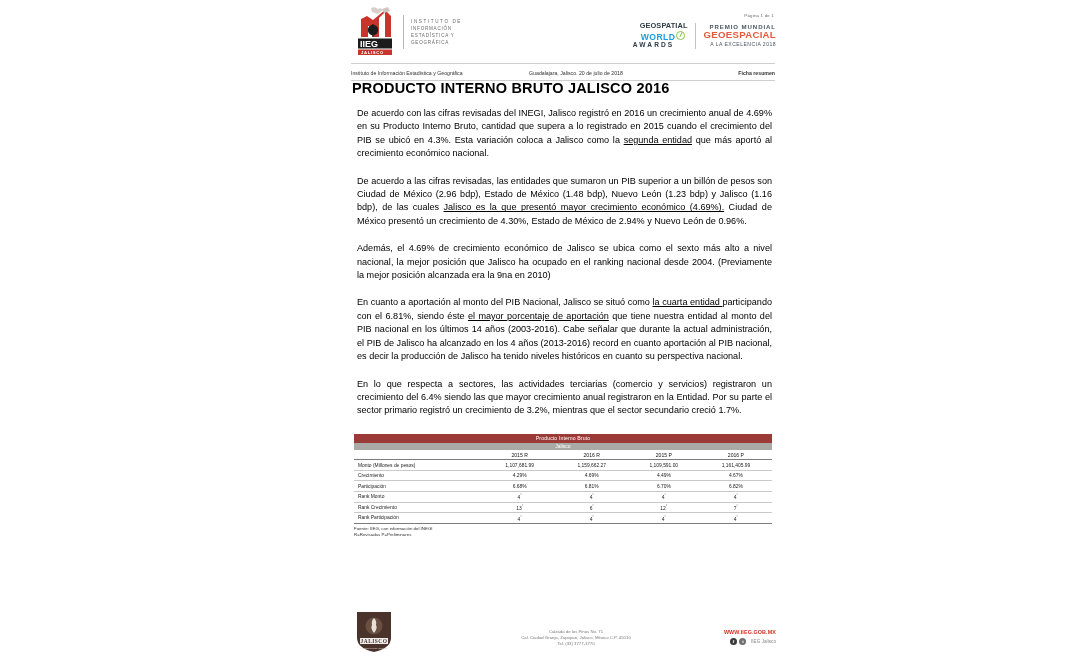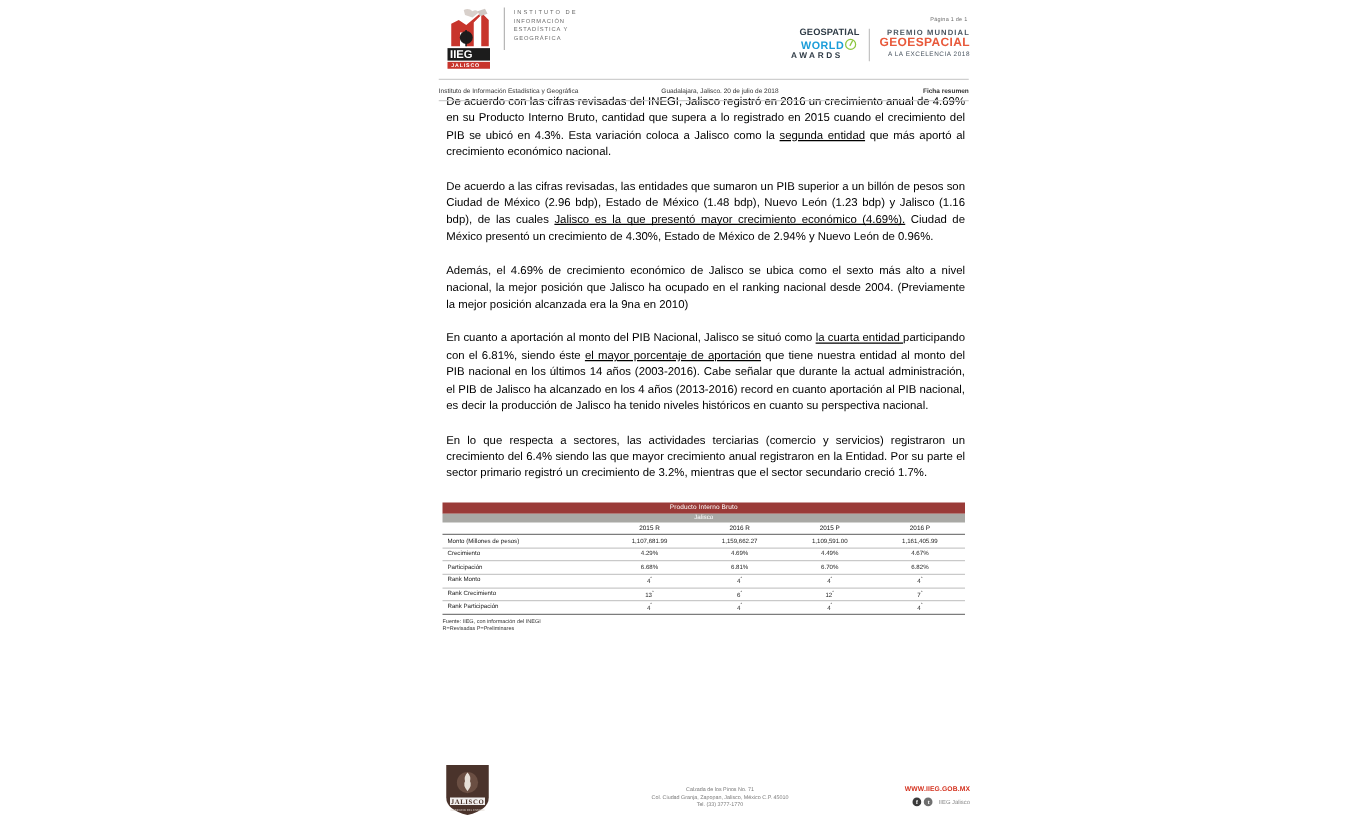--- a/index.html
+++ b/index.html
@@ -31,20 +31,21 @@
   
   .doc-header {
     position: relative;
     height: 64px;
   }
   .logo-block {
     position: absolute;
     left: 4px;
     top: 6px;
     display: flex;
+    align-items: center;
   }
   .iieg-mark {
     position: relative;
     width: 46px;
     height: 52px;
   }
   .iieg-mark svg { display: block; }
   .logo-divider {
     width: 1px;
     height: 34px;
@@ -382,20 +383,21 @@
 
       <div class="header-rule"></div>
       <div class="header-strip">
         <div class="hs-left">Instituto de Información Estadística y Geográfica</div>
         <div class="hs-mid">Guadalajara, Jalisco. 20 de julio de 2018</div>
         <div class="hs-right">Ficha resumen</div>
       </div>
       <div class="header-rule2"></div>
     </div>
 
+    <h1 class="doc-title">PRODUCTO INTERNO BRUTO JALISCO 2016</h1>
 
     <div class="content">
       <p class="para"><span>De acuerdo con las cifras revisadas del INEGI, Jalisco registró en 2016 un crecimiento anual de 4.69% en su Producto Interno Bruto, cantidad que supera a lo registrado en 2015 cuando el crecimiento del PIB se ubicó en 4.3%. Esta variación coloca a Jalisco como la </span><span class="u-bold">segunda entidad</span><span> que más aportó al crecimiento económico nacional.</span></p>
       <p class="para"><span>De acuerdo a las cifras revisadas, las entidades que sumaron un PIB superior a un billón de pesos son Ciudad de México (2.96 bdp), Estado de México (1.48 bdp), Nuevo León (1.23 bdp) y Jalisco (1.16 bdp), de las cuales </span><span class="u-bold">Jalisco es la que presentó mayor crecimiento económico (4.69%).</span><span> Ciudad de México presentó un crecimiento de 4.30%, Estado de México de 2.94% y Nuevo León de 0.96%.</span></p>
       <p class="para"><span>Además, el 4.69% de crecimiento económico de Jalisco se ubica como el sexto más alto a nivel nacional, la mejor posición que Jalisco ha ocupado en el ranking nacional desde 2004. (Previamente la mejor posición alcanzada era la 9na en 2010)</span></p>
       <p class="para"><span>En cuanto a aportación al monto del PIB Nacional, Jalisco se situó como </span><span class="u-bold">la cuarta entidad </span><span>participando con el 6.81%, siendo éste </span><span class="u-bold">el mayor porcentaje de aportación</span><span> que tiene nuestra entidad  al monto del PIB nacional en los últimos 14 años (2003-2016). Cabe señalar que durante la actual administración, el PIB de Jalisco ha alcanzado en los 4 años (2013-2016) record en cuanto aportación al PIB nacional, es decir la producción de Jalisco ha tenido niveles históricos en cuanto su perspectiva nacional.</span></p>
       <p class="para"><span>En lo que respecta a sectores, las actividades terciarias (comercio y servicios) registraron un crecimiento del  6.4% siendo las que mayor crecimiento anual registraron en la Entidad. Por su parte el sector primario registró un crecimiento de 3.2%, mientras que el sector secundario creció 1.7%.</span></p>
     </div>
 
     <div class="table-wrap">

